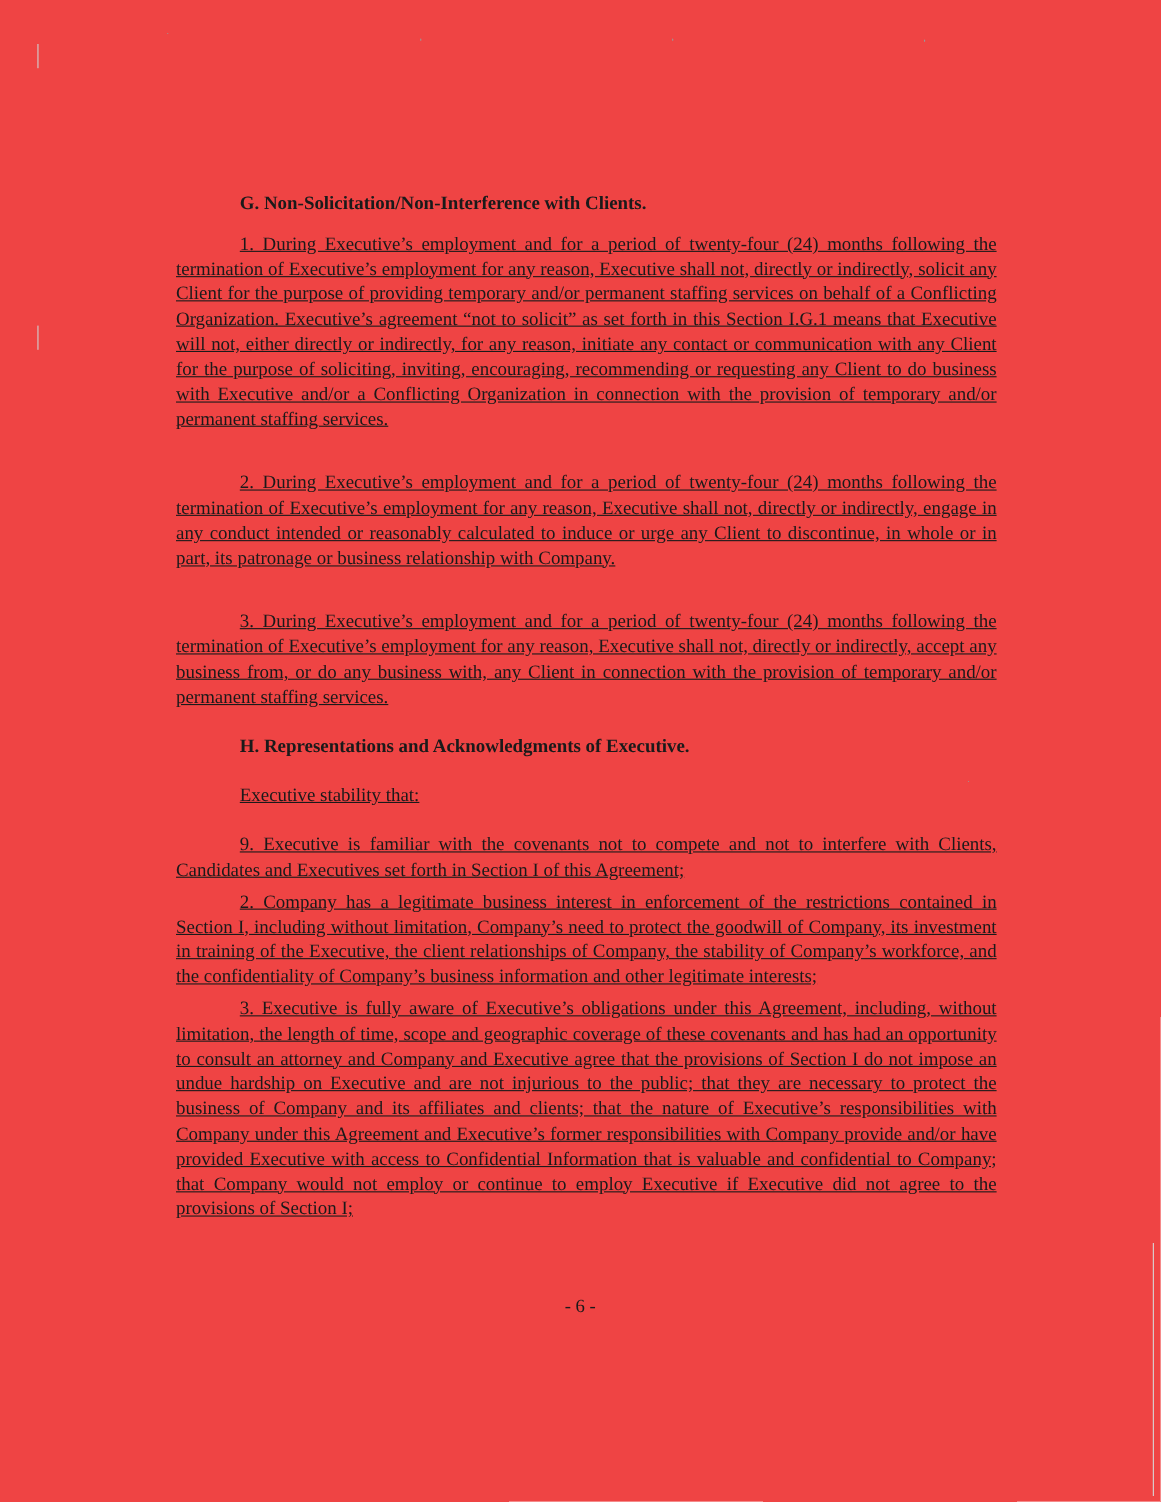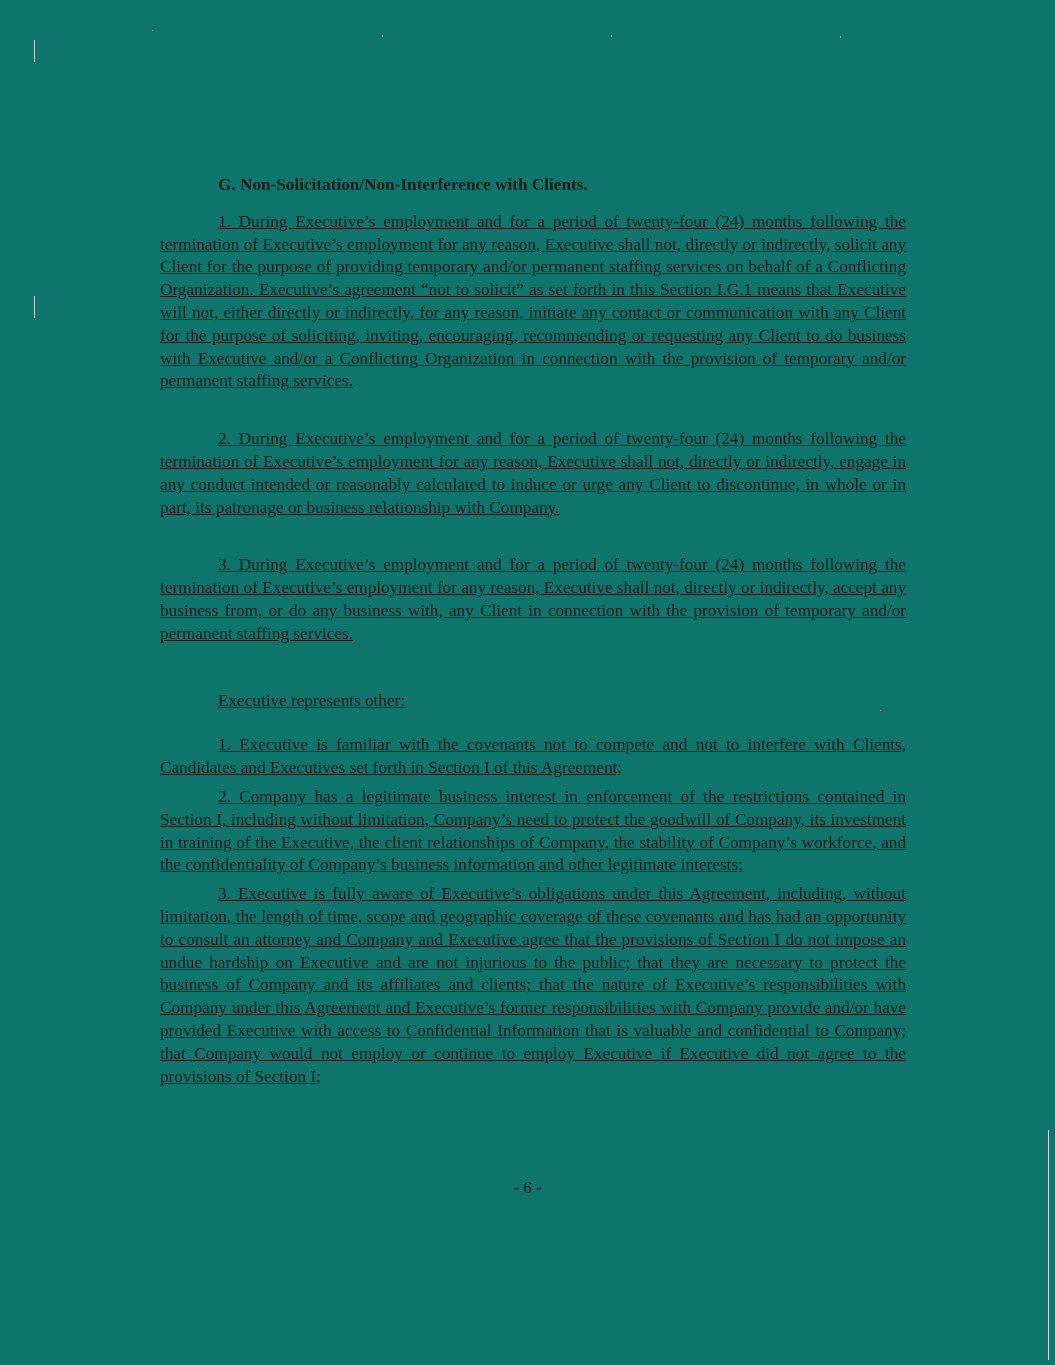--- a/index.html
+++ b/index.html
@@ -13,21 +13,21 @@
     position: relative;
     overflow: hidden;
     font-family: "Liberation Serif", "DejaVu Serif", serif;
     color: #1a1a1a;
   }
   .page {
     position: absolute;
     left: 0; top: 0;
     width: 1055px;
     height: 1365px;
-    background: #0f766e;
+    background: #ef4444;
   }
   .speck {
     position: absolute;
     width: 2px; height: 2px;
     background: #9a9a9a;
     border-radius: 1px;
   }
   .edge-mark {
     position: absolute;
     width: 1px;
@@ -91,24 +91,25 @@
 
     <p class="heading">G.  Non-Solicitation/Non-Interference with Clients.</p>
     <div class="gap-sm"></div>
     <p class="para">1.  During Executive’s employment and for a period of twenty-four (24) months following the termination of Executive’s employment for any reason, Executive shall not, directly or indirectly, solicit any Client for the purpose of providing temporary and/or permanent staffing services on behalf of a Conflicting Organization.  Executive’s agreement “not to solicit” as set forth in this Section I.G.1 means that Executive will not, either directly or indirectly, for any reason, initiate any contact or communication with any Client for the purpose of soliciting, inviting, encouraging, recommending or requesting any Client to do business with Executive and/or a Conflicting Organization in connection with the provision of temporary and/or permanent staffing services.</p>
     <div class="gap-lg"></div>
     <p class="para">2.  During Executive’s employment and for a period of twenty-four (24) months following the termination of Executive’s employment for any reason, Executive shall not, directly or indirectly, engage in any conduct intended or reasonably calculated to induce or urge any Client to discontinue, in whole or in part, its patronage or business relationship with Company.</p>
     <div class="gap-lg"></div>
     <p class="para">3.  During Executive’s employment and for a period of twenty-four (24) months following the termination of Executive’s employment for any reason, Executive shall not, directly or indirectly, accept any business from, or do any business with, any Client in connection with the provision of temporary and/or permanent staffing services.</p>
     <div class="gap-md"></div>
 
+    <p class="heading">H.  Representations and Acknowledgments of Executive.</p>
     <div class="gap-md"></div>
-    <p class="para">Executive represents other:</p>
+    <p class="para">Executive stability that:</p>
     <div class="gap-md"></div>
-    <p class="para">1.  Executive is familiar with the covenants not to compete and not to interfere with Clients, Candidates and Executives set forth in Section I of this Agreement;</p>
+    <p class="para">9.  Executive is familiar with the covenants not to compete and not to interfere with Clients, Candidates and Executives set forth in Section I of this Agreement;</p>
     <div class="gap-xs"></div>
     <p class="para">2.  Company has a legitimate business interest in enforcement of the restrictions contained in Section I, including without limitation, Company’s need to protect the goodwill of Company, its investment in training of the Executive, the client relationships of Company, the stability of Company’s workforce, and the confidentiality of Company’s business information and other legitimate interests;</p>
     <div class="gap-xs"></div>
     <p class="para">3.  Executive is fully aware of Executive’s obligations under this Agreement, including, without limitation, the length of time, scope and geographic coverage of these covenants and has had an opportunity to consult an attorney and Company and Executive agree that the provisions of Section I do not impose an undue hardship on Executive and are not injurious to the public; that they are necessary to protect the business of Company and its affiliates and clients; that the nature of Executive’s responsibilities with Company under this Agreement and Executive’s former responsibilities with Company provide and/or have provided Executive with access to Confidential Information that is valuable and confidential to Company; that Company would not employ or continue to employ Executive if Executive did not agree to the provisions of Section I;</p>
   </div>
 
   <div class="footer">- 6 -</div>
 </div>
 
 </body></html>

